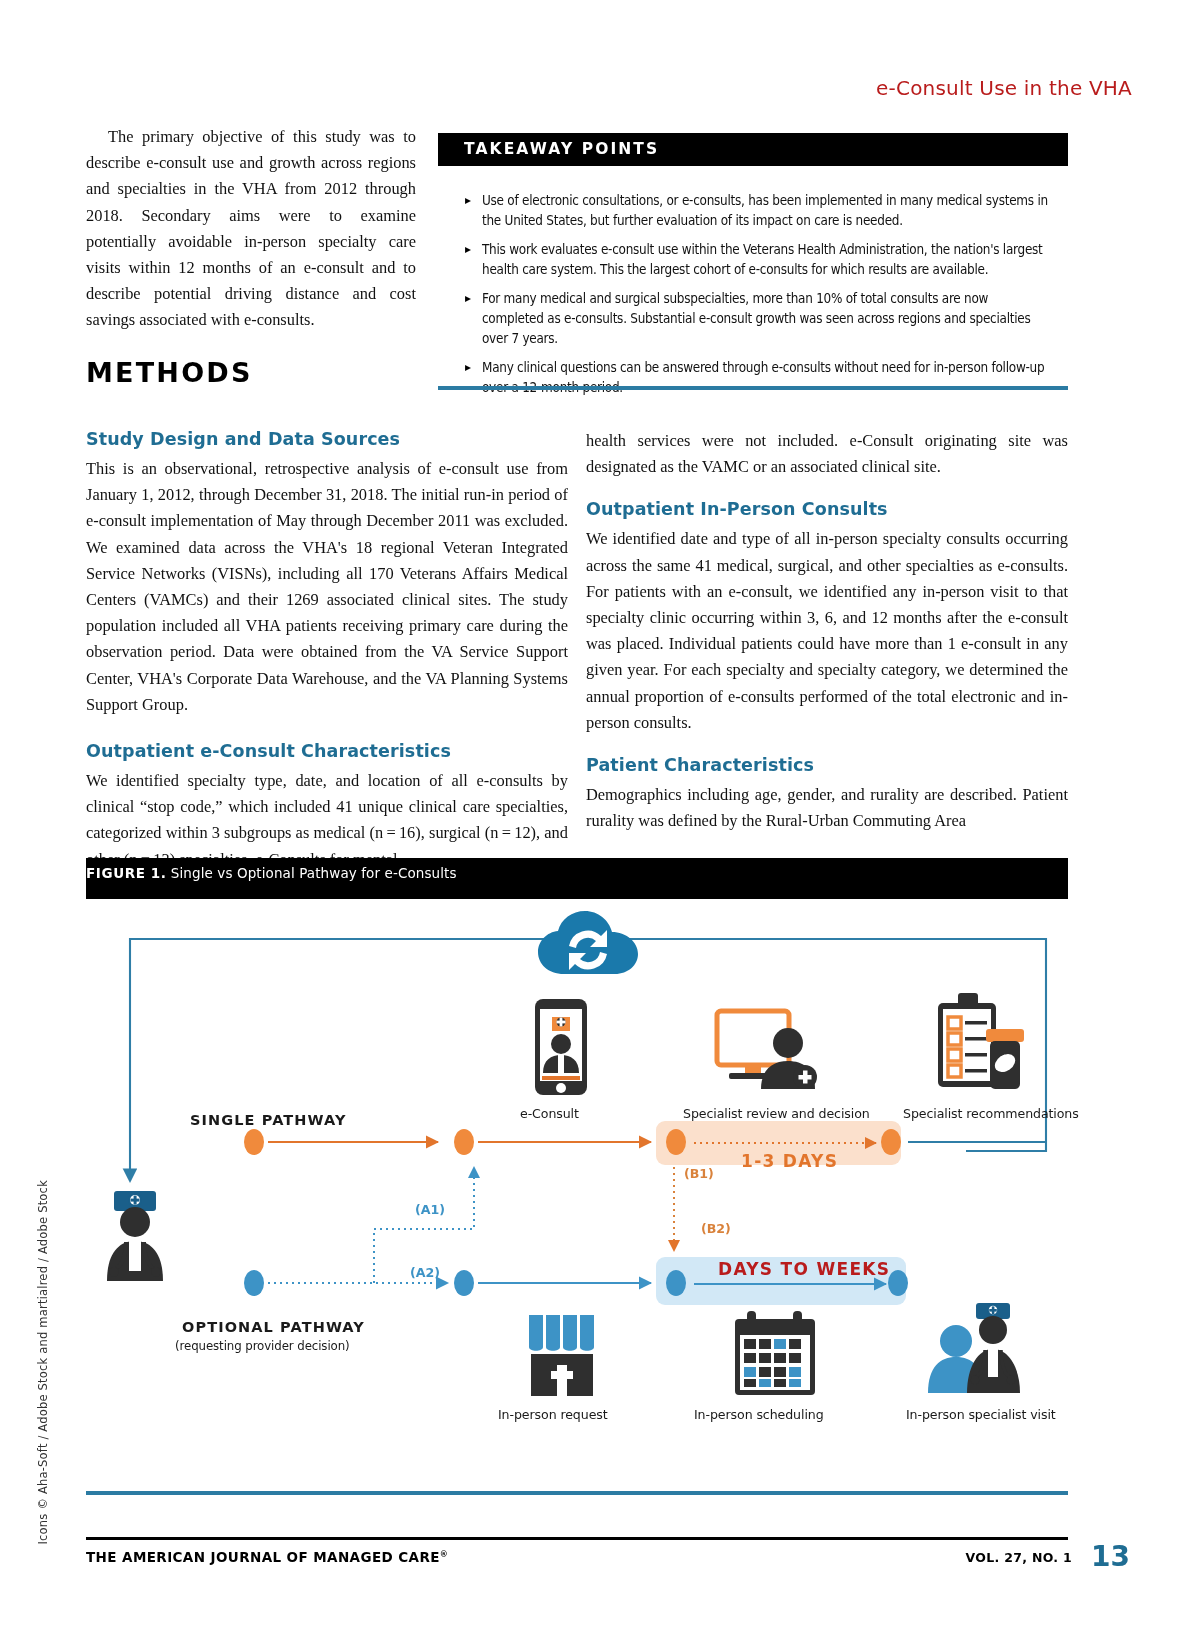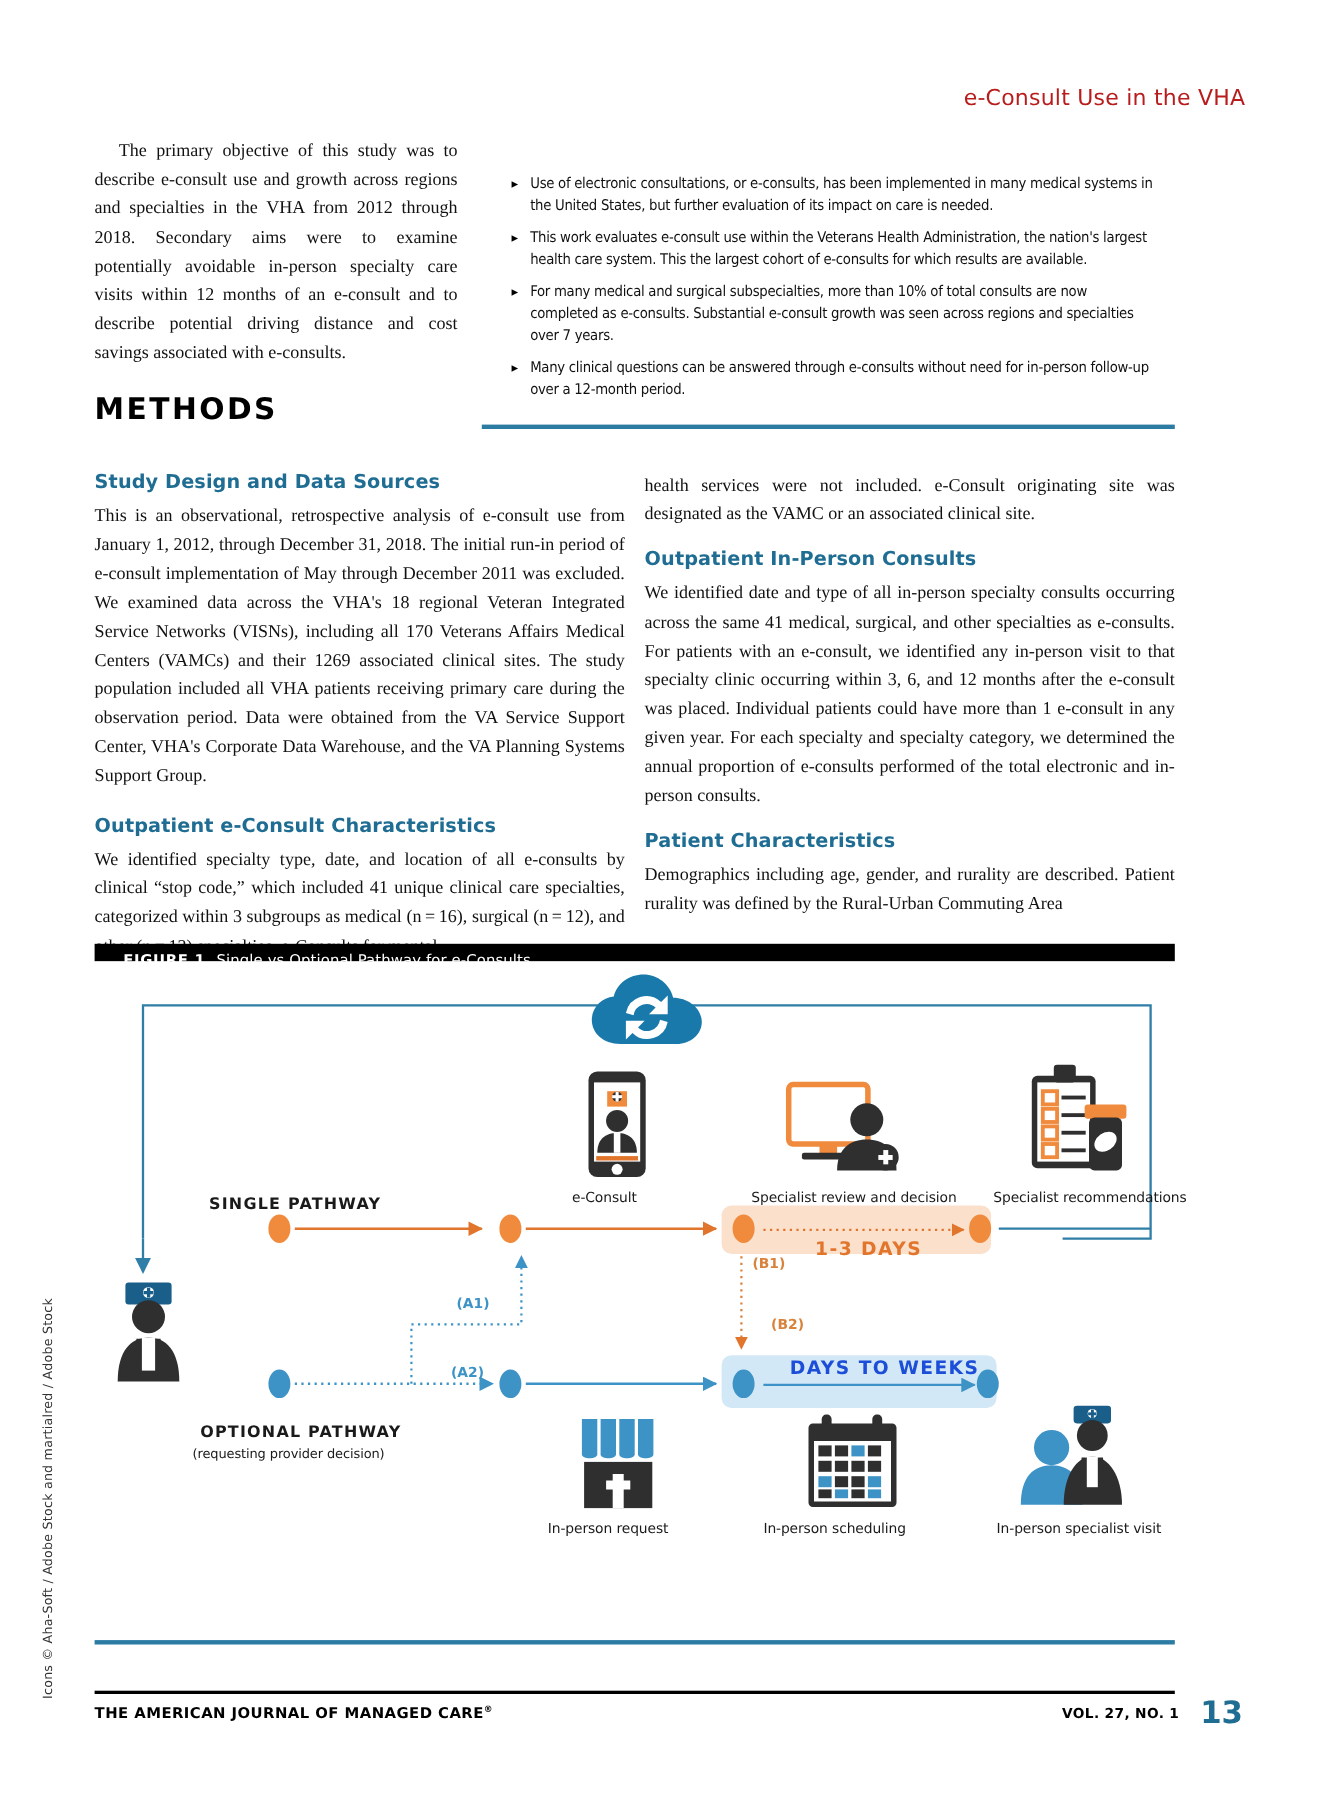--- a/index.html
+++ b/index.html
@@ -76,22 +76,21 @@
     font-size: 17.5px; color: #1f6d93; letter-spacing: .1px;
     line-height: 22px; margin: 0 0 6px 0;
   }
   .col p { margin: 0; }
   .gap { height: 22px; }
   .gap-s { height: 18px; }
 
   
   .fig { position: absolute; left: 86px; top: 858px; width: 982px; }
   .fig-bar {
-    background: #000; color: #fff; height: 16px; line-height: 31px;
-    padding-left: 26px;
+    background: #000; color: #fff; height: 41px; line-height: 31px;
     font-family: "DejaVu Sans", sans-serif; font-size: 13.5px;
   }
   .fig-bar b { font-weight: 700; letter-spacing: .6px; }
   .fig-bar span.cap { font-weight: 400; letter-spacing: .1px; }
   .fig-body { position: relative; height: 590px; background: #fff; }
   .fig-rule-bot {
     position: absolute; left: 86px; top: 1491px; width: 982px;
     height: 4px; background: #2b7ba3;
   }
 
@@ -130,38 +129,39 @@
   .lbl-path { font-weight: 700; font-size: 14.5px; letter-spacing: 1.1px; }
   .lbl-sub  { font-size: 11.8px; letter-spacing: -0.1px; }
   .lbl-tagA { font-size: 12.6px; color: #3d93c6; font-weight: 600; }
   .lbl-tagB { font-size: 12.6px; color: #d9823b; font-weight: 600; }
   .lbl-days-o {
     font-family: "DejaVu Sans", sans-serif; font-weight: 700;
     font-size: 17px; color: #e2752c; letter-spacing: 1.3px;
   }
   .lbl-days-b {
     font-family: "DejaVu Sans", sans-serif; font-weight: 700;
-    font-size: 17px; color: #1d4ed8; letter-spacing: 1.3px;
+    font-size: 17px; color: #b91c1c; letter-spacing: 1.3px;
   }
   .icon-box { position: absolute; }
 </style>
 </head>
 <body>
 
 <div class="page">
 
   <div class="runhead">e-Consult Use in the VHA</div>
 
   <div class="sidecredit">Icons © Aha-Soft / Adobe Stock and martialred / Adobe Stock</div>
 
   <div class="intro">The primary objective of this study was to describe e-consult use and growth across regions and specialties in the VHA from 2012 through 2018. Secondary aims were to examine potentially avoidable in-person specialty care visits within 12 months of an e-consult and to describe potential driving distance and cost savings associated with e-consults.</div>
 
   <div class="methods-h">METHODS</div>
 
   <div class="takeaway">
+    <div class="takeaway-bar">TAKEAWAY POINTS</div>
     <div class="takeaway-list">
       <div class="tk-item">
         <div class="tk-arrow">▸</div>
         <div class="tk-text">Use of electronic consultations, or e-consults, has been implemented in many medical systems in the United States, but further evaluation of its impact on care is needed.</div>
       </div>
       <div class="tk-item">
         <div class="tk-arrow">▸</div>
         <div class="tk-text">This work evaluates e-consult use within the Veterans Health Administration, the nation's largest health care system. This the largest cohort of e-consults for which results are available.</div>
       </div>
       <div class="tk-item">

